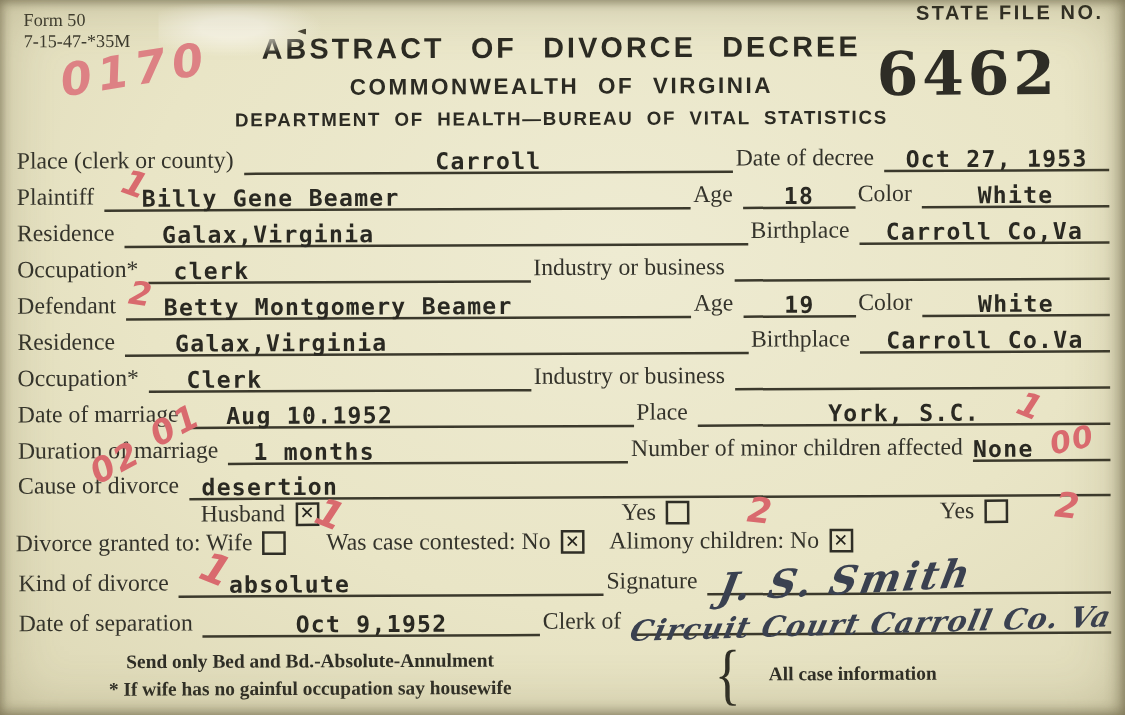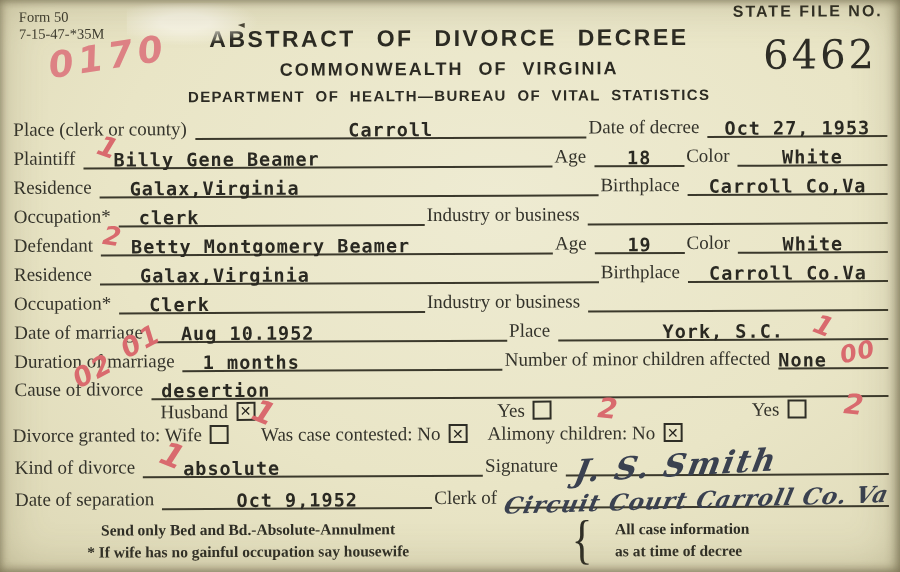--- a/index.html
+++ b/index.html
@@ -20,22 +20,22 @@
   .tape{position:absolute;left:128px;top:2px;width:130px;height:42px;
         background:radial-gradient(ellipse at 45% 45%, rgba(247,244,229,.95) 25%, rgba(247,244,229,0) 72%);}
   .tape::after{content:"";position:absolute;right:12px;top:20px;width:7px;height:5px;background:#4a4638;
         clip-path:polygon(0 40%,100% 0,100% 100%);}
   .titles{padding-top:25px;text-align:center;font-family:"Liberation Sans", sans-serif;color:#2c2b23;}
   .title{font-size:23px;font-weight:bold;letter-spacing:2.5px;word-spacing:12px;}
   .subtitle{font-size:18px;font-weight:bold;letter-spacing:2px;word-spacing:8px;margin-top:7px;}
   .dept{font-size:15px;font-weight:bold;letter-spacing:1.4px;word-spacing:5px;margin-top:7px;}
   .sfn-label{position:absolute;right:16px;top:4px;font-family:"Liberation Sans",sans-serif;
              font-weight:bold;font-size:16px;letter-spacing:2px;color:#2c2b23;}
-  .sfn-num{position:absolute;right:22px;top:33px;font-family:"DejaVu Serif",serif;
-           font-weight:normal;font-size:40px;letter-spacing:3px;color:#2e2d26;}
+  .sfn-num{position:absolute;right:52px;top:33px;font-family:"DejaVu Serif",serif;
+           font-weight:bold;font-size:48px;letter-spacing:3px;color:#2e2d26;}
   
   .body{position:relative;margin-top:6px;}
   .row{display:flex;align-items:flex-end;font-size:19px;}
   .lbl{white-space:nowrap;padding:0 8px 1px 2px;line-height:1.05;}
   .fill{flex:1 1 auto;border-bottom:2px solid #3b392c;display:flex;justify-content:center;
         align-items:flex-end;min-width:20px;position:relative;}
   .typed{font-family:"DejaVu Sans Mono",monospace;font-weight:bold;font-size:18.5px;
          letter-spacing:1px;color:#2a2922;white-space:nowrap;line-height:1.0;transform:translateY(2px);}
   .tl{justify-content:flex-start;}
   .pl10{padding-left:10px;} .pl20{padding-left:20px;} .pl30{padding-left:30px;} .pl40{padding-left:40px;}
@@ -249,21 +249,20 @@
 
   <div class="footer">
     <div class="fnotes">
       <div>Send only Bed and Bd.-Absolute-Annulment</div>
       <div>* If wife has no gainful occupation say housewife</div>
     </div>
     <div class="fright">
       <span class="brace">{</span>
       <span class="fr-lines">
         <div>All case information</div>
-        <div>as at time of decree</div>
       </span>
     </div>
   </div>
 
  </div>
 
  <div class="marks">
    <span class="rm" style="left:48px;top:36px;font-size:36px;letter-spacing:5px;transform:rotate(-9deg);color:#dd8184;">0170</span>
    <span class="rm" style="left:98px;top:131px;font-size:28px;transform:rotate(20deg);">1</span>
    <span class="rm" style="left:103px;top:221px;font-size:26px;transform:rotate(8deg);">2</span>

